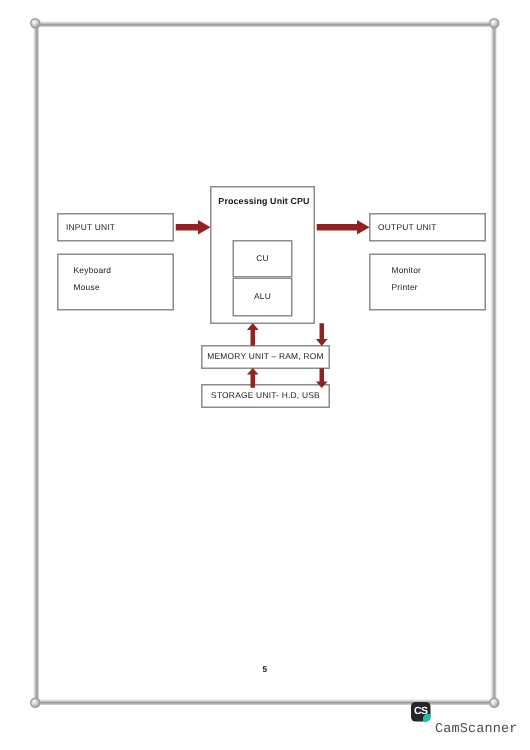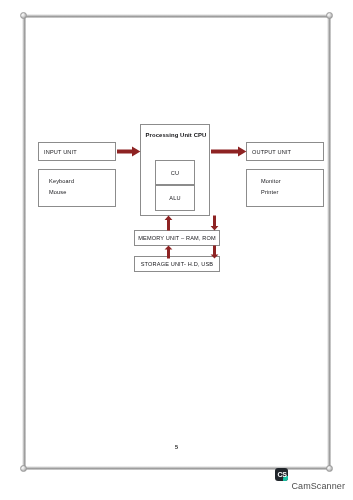--- a/index.html
+++ b/index.html
@@ -192,21 +192,21 @@
   #cs-logo-accent {
     position: absolute;
     right: 0;
     bottom: 0;
     width: 5px;
     height: 5px;
     background: #16c3a4;
     border-top-left-radius: 3px;
   }
   #cs-wordmark {
-    font-family: Liberation Sans, sans-serif;
+    font-family: Liberation Mono, monospace;
     font-size: 9px;
     color: #4d4d4d;
     letter-spacing: 0.1px;
     margin-top: 24px;
   }
 </style>
 </head>
 <body>
 
 <div id="scan-page">

